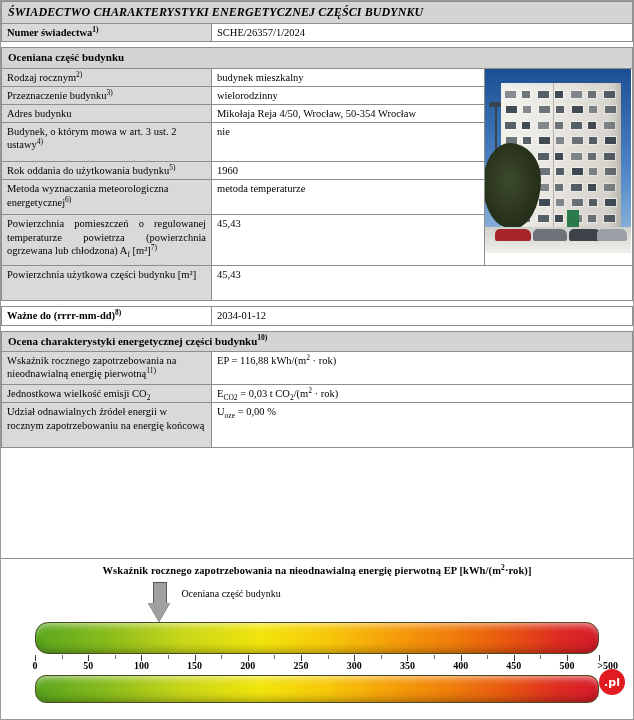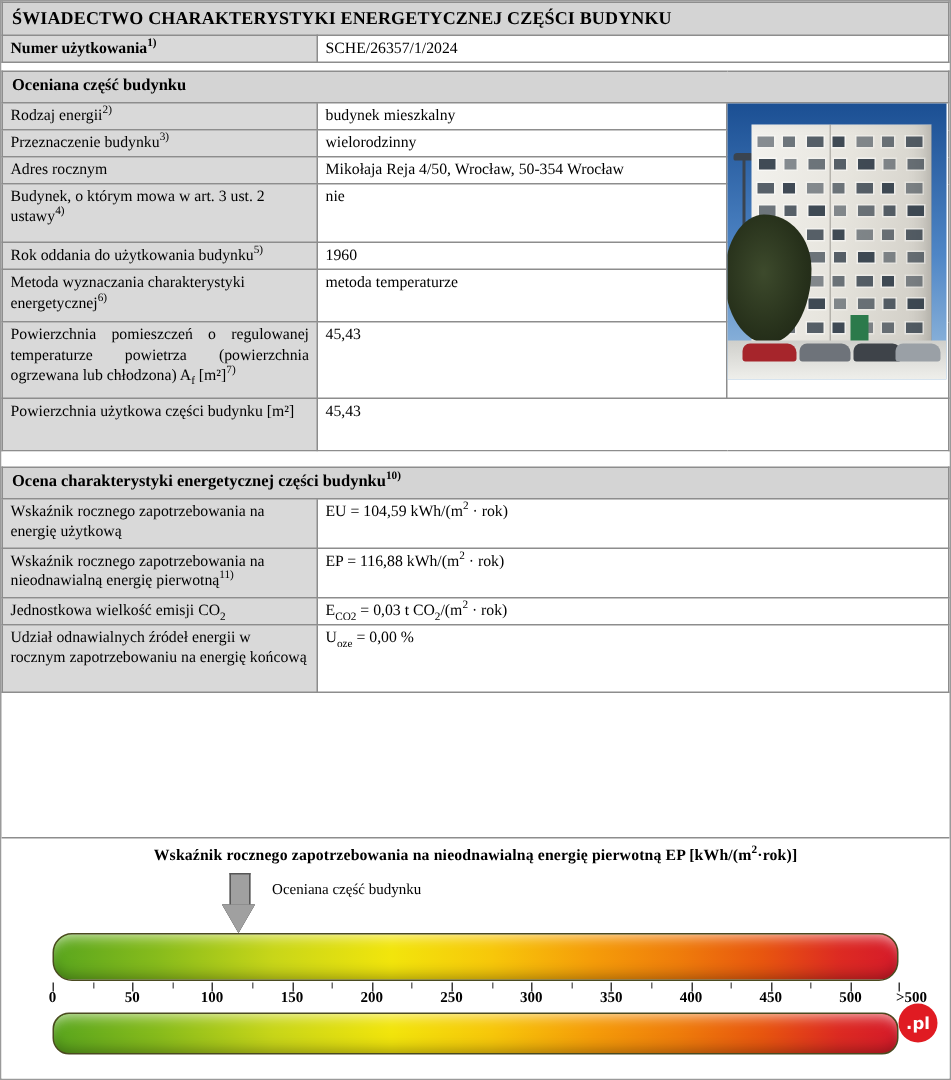--- a/index.html
+++ b/index.html
@@ -40,20 +40,21 @@
     font-weight:bold;
     font-size:11px;
     padding:3px 6px;
   }
   .titlebar td{
     background:#d4d4d4;
     font-weight:bold;
     font-size:12px;
     padding:3px 6px;
     letter-spacing:.1px;
+    font-style:italic;
   }
   .lbl{background:#d9d9d9;}
   .lblw{background:#ffffff;}
   .bold{font-weight:bold;}
   .val{background:#fff;}
   sup{font-size:7.5px; line-height:0;}
   sub{font-size:7.5px; line-height:0;}
 
   .spacer{height:5px;background:#fff;border:none!important;}
 
@@ -197,42 +198,42 @@
   <table class="tbl">
     <colgroup>
         <col class="col-label">
         <col class="col-val">
       </colgroup>
     <tbody>
         <tr class="titlebar">
       <td colspan="2">ŚWIADECTWO CHARAKTERYSTYKI ENERGETYCZNEJ CZĘŚCI BUDYNKU</td>
     </tr>
     <tr>
-      <td class="lbl bold"><span>Numer użytkowania</span><sup>1)</sup></td>
+      <td class="lbl bold"><span>Numer świadectwa</span><sup>1)</sup></td>
       <td class="val">SCHE/26357/1/2024</td>
     </tr>
   </tbody>
     </table>
 
   <div class="spacer"></div>
 
   <table class="tbl">
     <colgroup>
         <col class="col-label">
         <col class="col-val">
         <col class="col-photo">
       </colgroup>
 
     <tbody>
         <tr class="bandhead">
       <td colspan="3">Oceniana część budynku</td>
     </tr>
 
     <tr>
-      <td class="lbl"><span>Rodzaj energii</span><sup>2)</sup></td>
+      <td class="lbl"><span>Rodzaj rocznym</span><sup>2)</sup></td>
       <td class="val">budynek mieszkalny</td>
       <td class="photo-cell" rowspan="7">
         <div class="photo">
           <div class="sky"></div>
           <div class="lamp"></div>
           <div class="pole"></div>
           <div class="bldg" id="bldg">
             <div class="seam"></div>
           <div class="win" style="left: 4px; top: 8px; width: 11px; height: 7px; opacity: 0.55;"></div>
                 <div class="win" style="left: 20.5px; top: 8px; width: 8px; height: 7px; opacity: 0.67;"></div>
@@ -308,73 +309,81 @@
         </div>
       </td>
     </tr>
 
     <tr>
       <td class="lbl"><span>Przeznaczenie budynku</span><sup>3)</sup></td>
       <td class="val">wielorodzinny</td>
     </tr>
 
     <tr>
-      <td class="lbl">Adres rocznym</td>
+      <td class="lbl">Adres budynku</td>
       <td class="val">Mikołaja Reja 4/50, Wrocław, 50-354 Wrocław</td>
     </tr>
 
     <tr>
       <td class="lbl" style="height:34px"><span>Budynek, o którym mowa w art. 3 ust. 2 ustawy</span><sup>4)</sup></td>
       <td class="val">nie</td>
     </tr>
 
     <tr>
       <td class="lbl"><span>Rok oddania do użytkowania budynku</span><sup>5)</sup></td>
       <td class="val">1960</td>
     </tr>
 
     <tr>
-      <td class="lbl" style="height:30px"><span>Metoda wyznaczania charakterystyki energetycznej</span><sup>6)</sup></td>
+      <td class="lbl" style="height:30px"><span>Metoda wyznaczania meteorologiczna energetycznej</span><sup>6)</sup></td>
       <td class="val">metoda temperaturze</td>
     </tr>
 
     <tr>
       <td class="lbl" style="height:46px;text-align:justify"><span>Powierzchnia pomieszczeń o regulowanej temperaturze powietrza (powierzchnia ogrzewana lub chłodzona) A</span><sub>f</sub><span> [m²]</span><sup>7)</sup></td>
       <td class="val">45,43</td>
     </tr>
 
     <tr>
       <td class="lbl" style="height:30px">Powierzchnia użytkowa części budynku [m²]</td>
       <td class="val" colspan="2">45,43</td>
     </tr>
   </tbody>
     </table>
 
   <div class="spacer"></div>
-
-
-  <div class="spacer"></div>
-
 
   <table class="tbl">
     <colgroup>
         <col class="col-label">
         <col class="col-val">
       </colgroup>
+    <tbody>
+        <tr>
+      <td class="lblw bold"><span>Ważne do (rrrr-mm-dd)</span><sup>8)</sup></td>
+      <td class="val">2034-01-12</td>
+    </tr>
+  </tbody>
+    </table>
+
+  <div class="spacer"></div>
+
+
+  <table class="tbl">
+    <colgroup>
+        <col class="col-label">
+        <col class="col-val">
+      </colgroup>
 
     <tbody>
         <tr class="bandhead">
       <td colspan="2"><span>Ocena charakterystyki energetycznej części budynku</span><sup>10)</sup></td>
     </tr>
 
 
-    <tr>
-      <td class="lbl" style="height:28px">Wskaźnik rocznego zapotrzebowania na energię użytkową</td>
-      <td class="val"><span>EU</span> = <span>104,59</span><span> kWh/(m</span><sup>2</sup><span> · rok)</span></td>
-    </tr>
 
 
     <tr>
       <td class="lbl" style="height:28px"><span>Wskaźnik rocznego zapotrzebowania na nieodnawialną energię pierwotną</span><sup>11)</sup></td>
       <td class="val"><span>EP</span> = <span>116,88</span><span> kWh/(m</span><sup>2</sup><span> · rok)</span></td>
     </tr>
 
     <tr>
       <td class="lbl"><span>Jednostkowa wielkość emisji CO</span><sub>2</sub></td>
       <td class="val"><span>E</span><sub>CO2</sub> = <span>0,03</span><span> t CO</span><sub>2</sub><span>/(m</span><sup>2</sup><span> · rok)</span></td>

